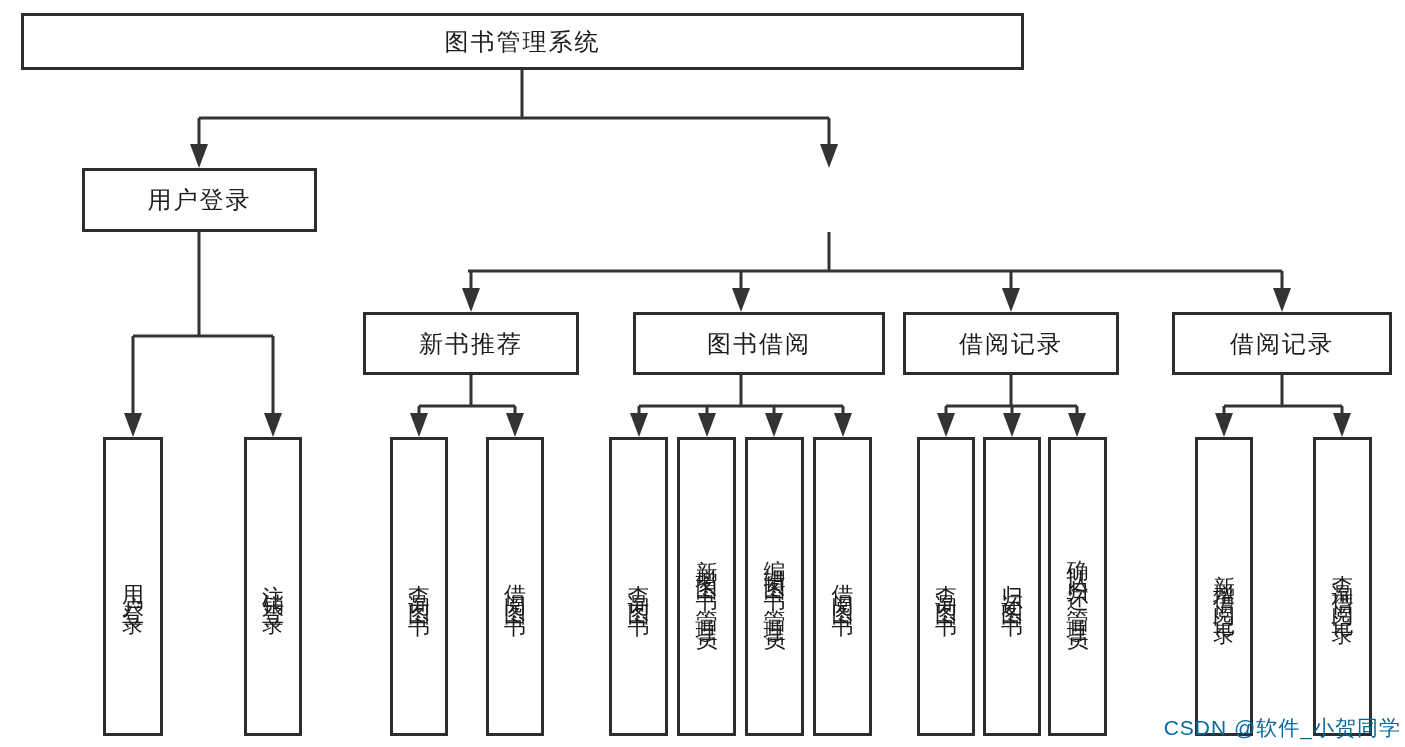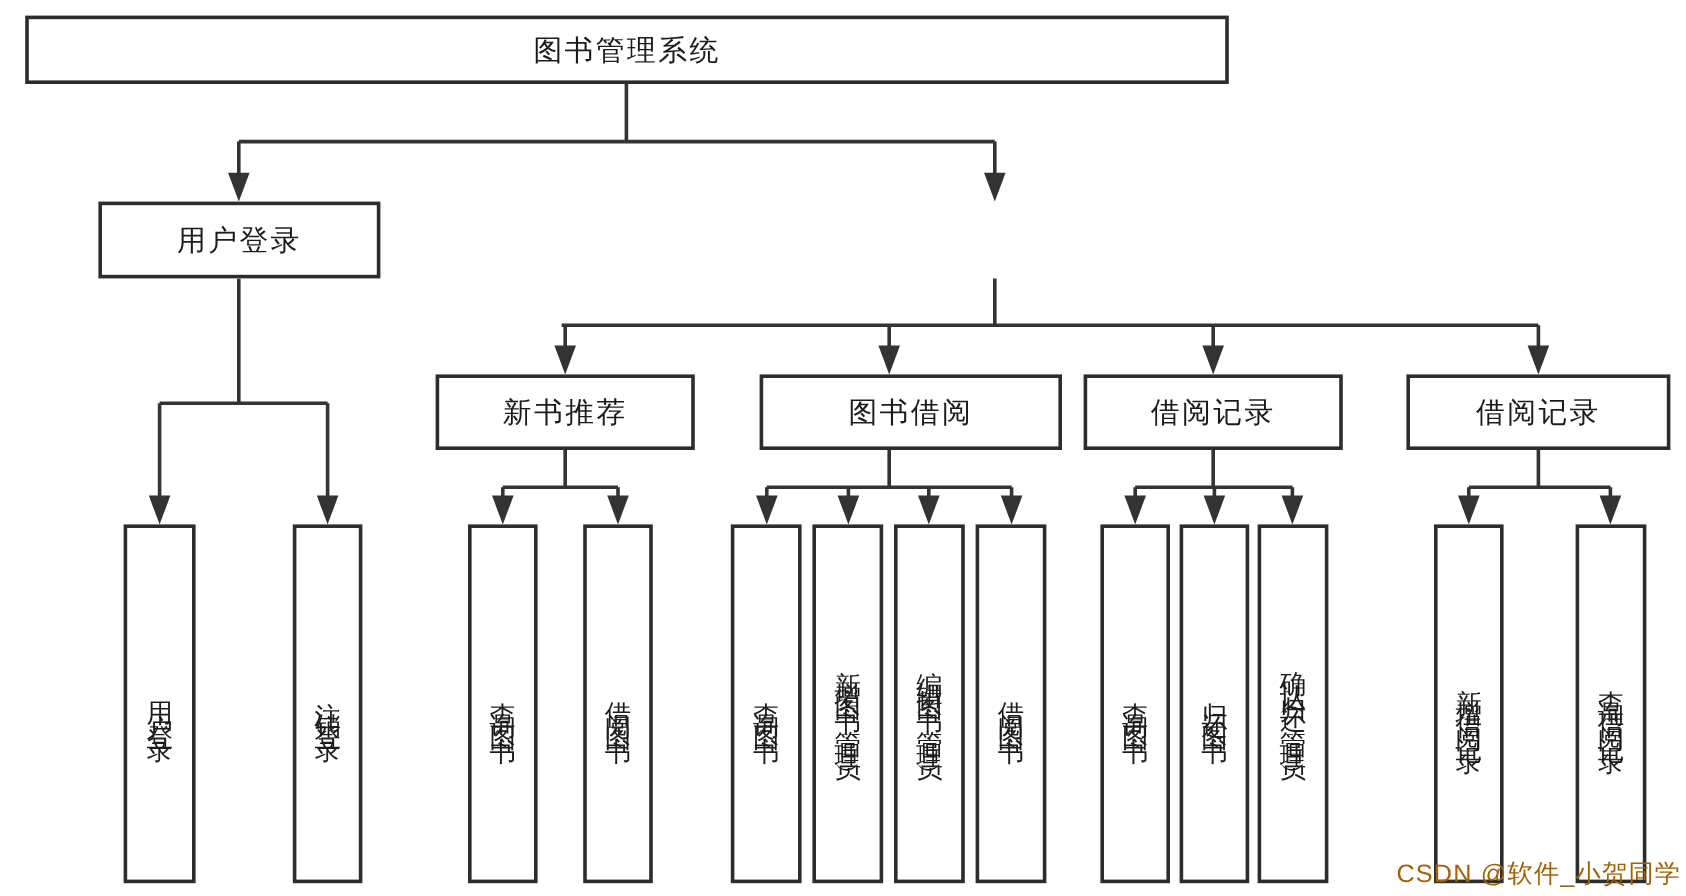--- a/index.html
+++ b/index.html
@@ -50,21 +50,21 @@
     font-size: 22px;
     letter-spacing: 10px;
     line-height: 1;
     white-space: normal;
   }
   .watermark {
     position: absolute;
     top: 714px;
     right: 4px;
     font-size: 21px;
-    color: #a16207;
+    color: #0369a1;
     letter-spacing: 1px;
   }
 </style>
 </head>
 <body>
 
 <div class="stage">
 
   <svg class="connectors" viewBox="0 0 1405 747" xmlns="http://www.w3.org/2000/svg">
 

